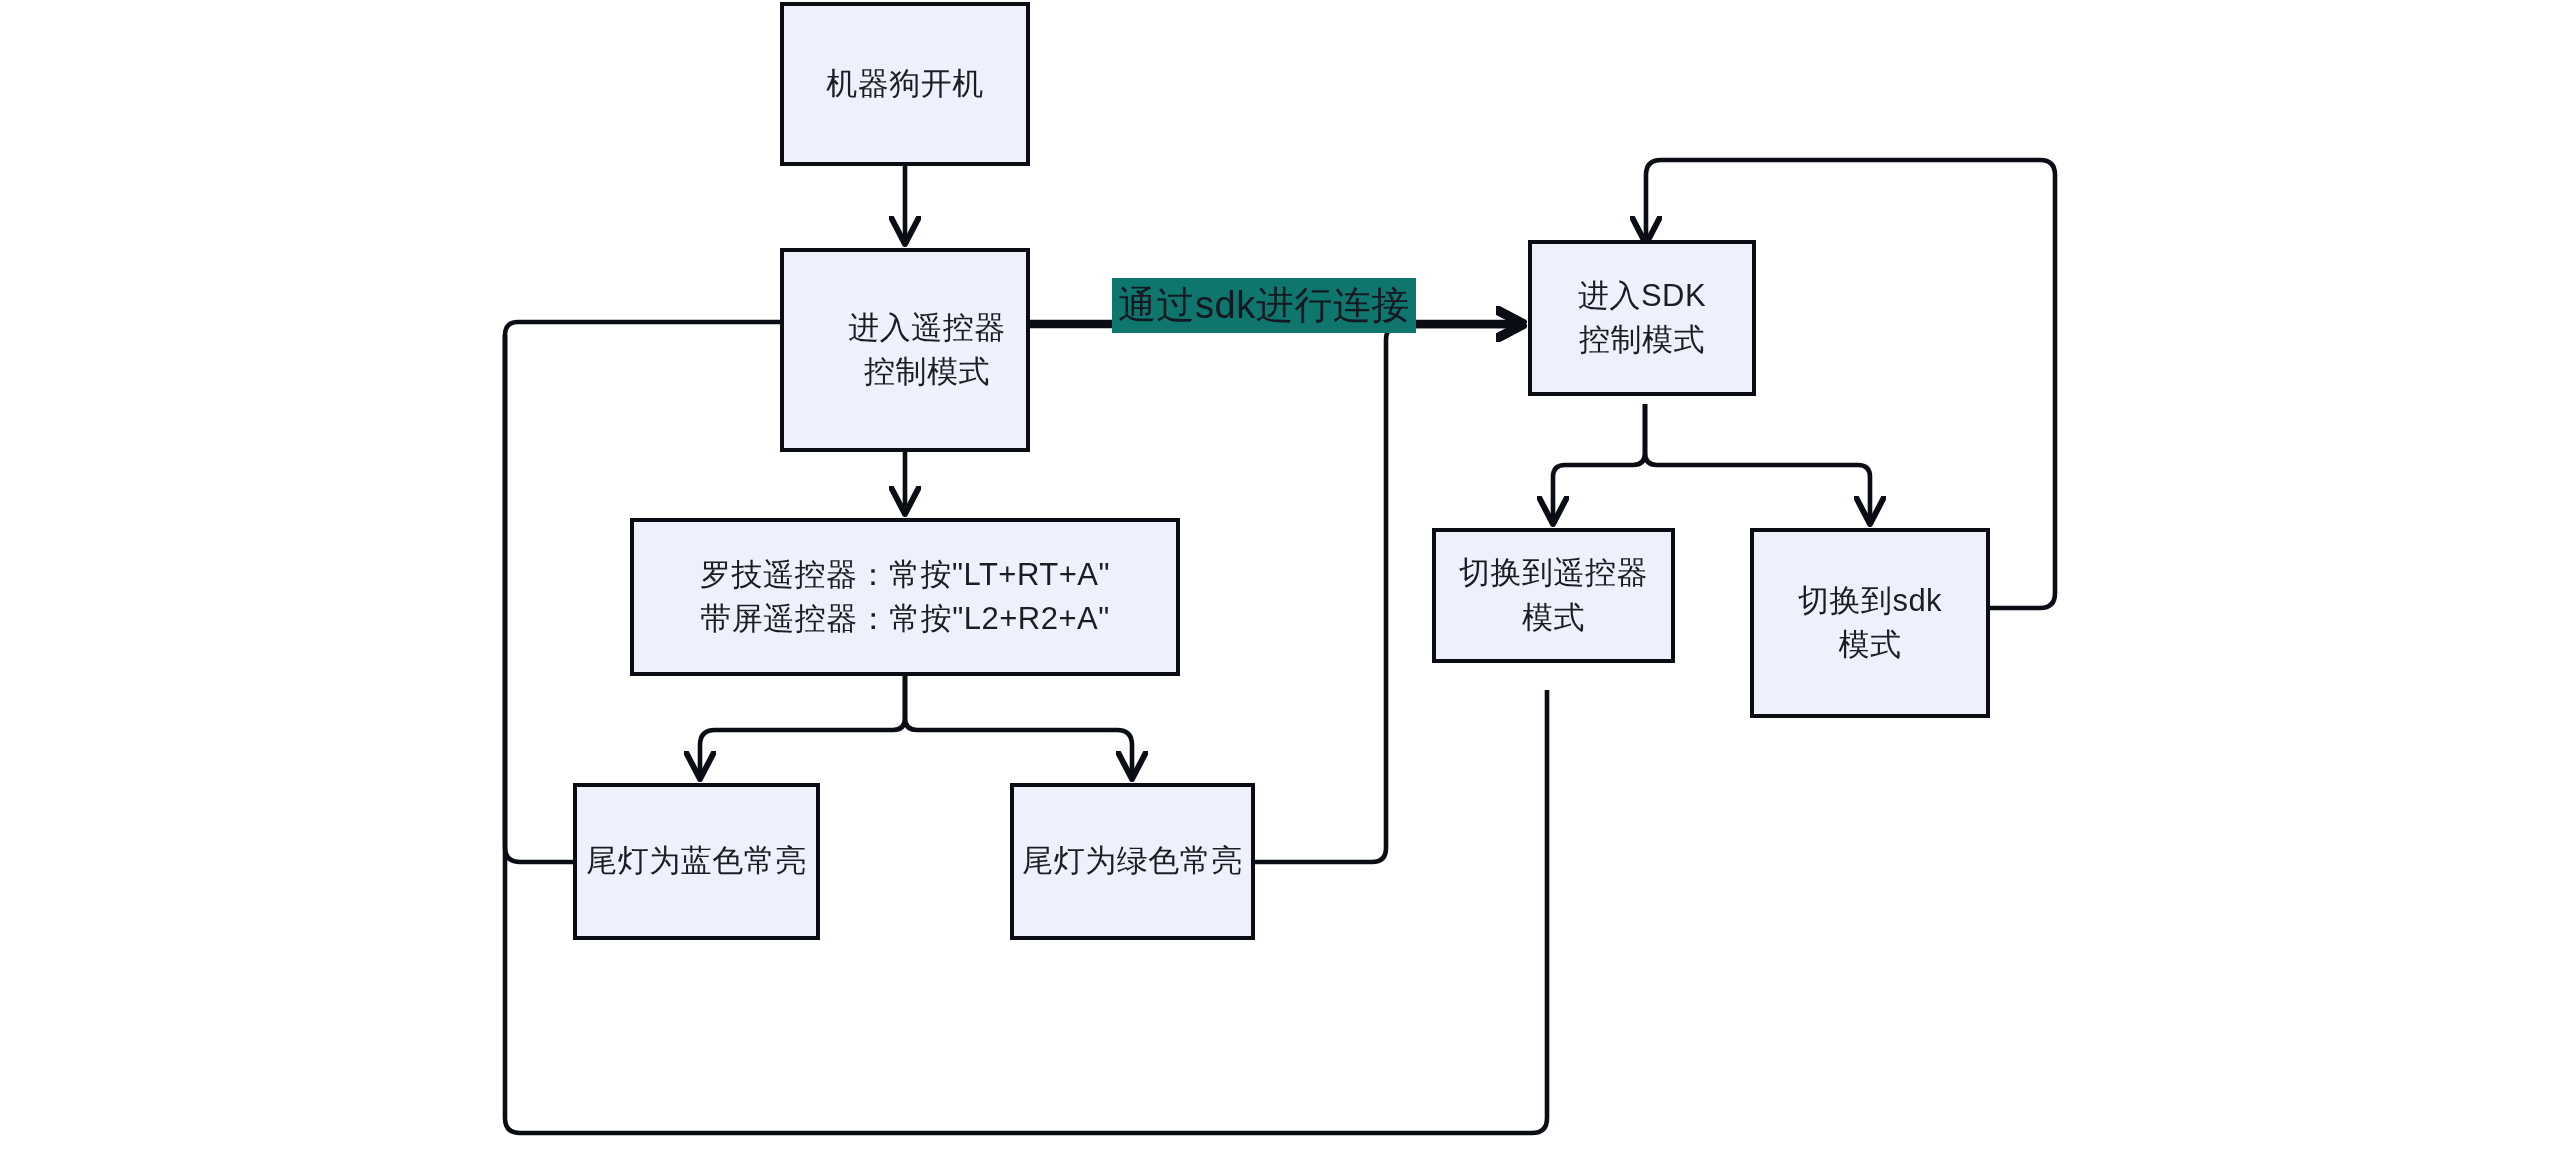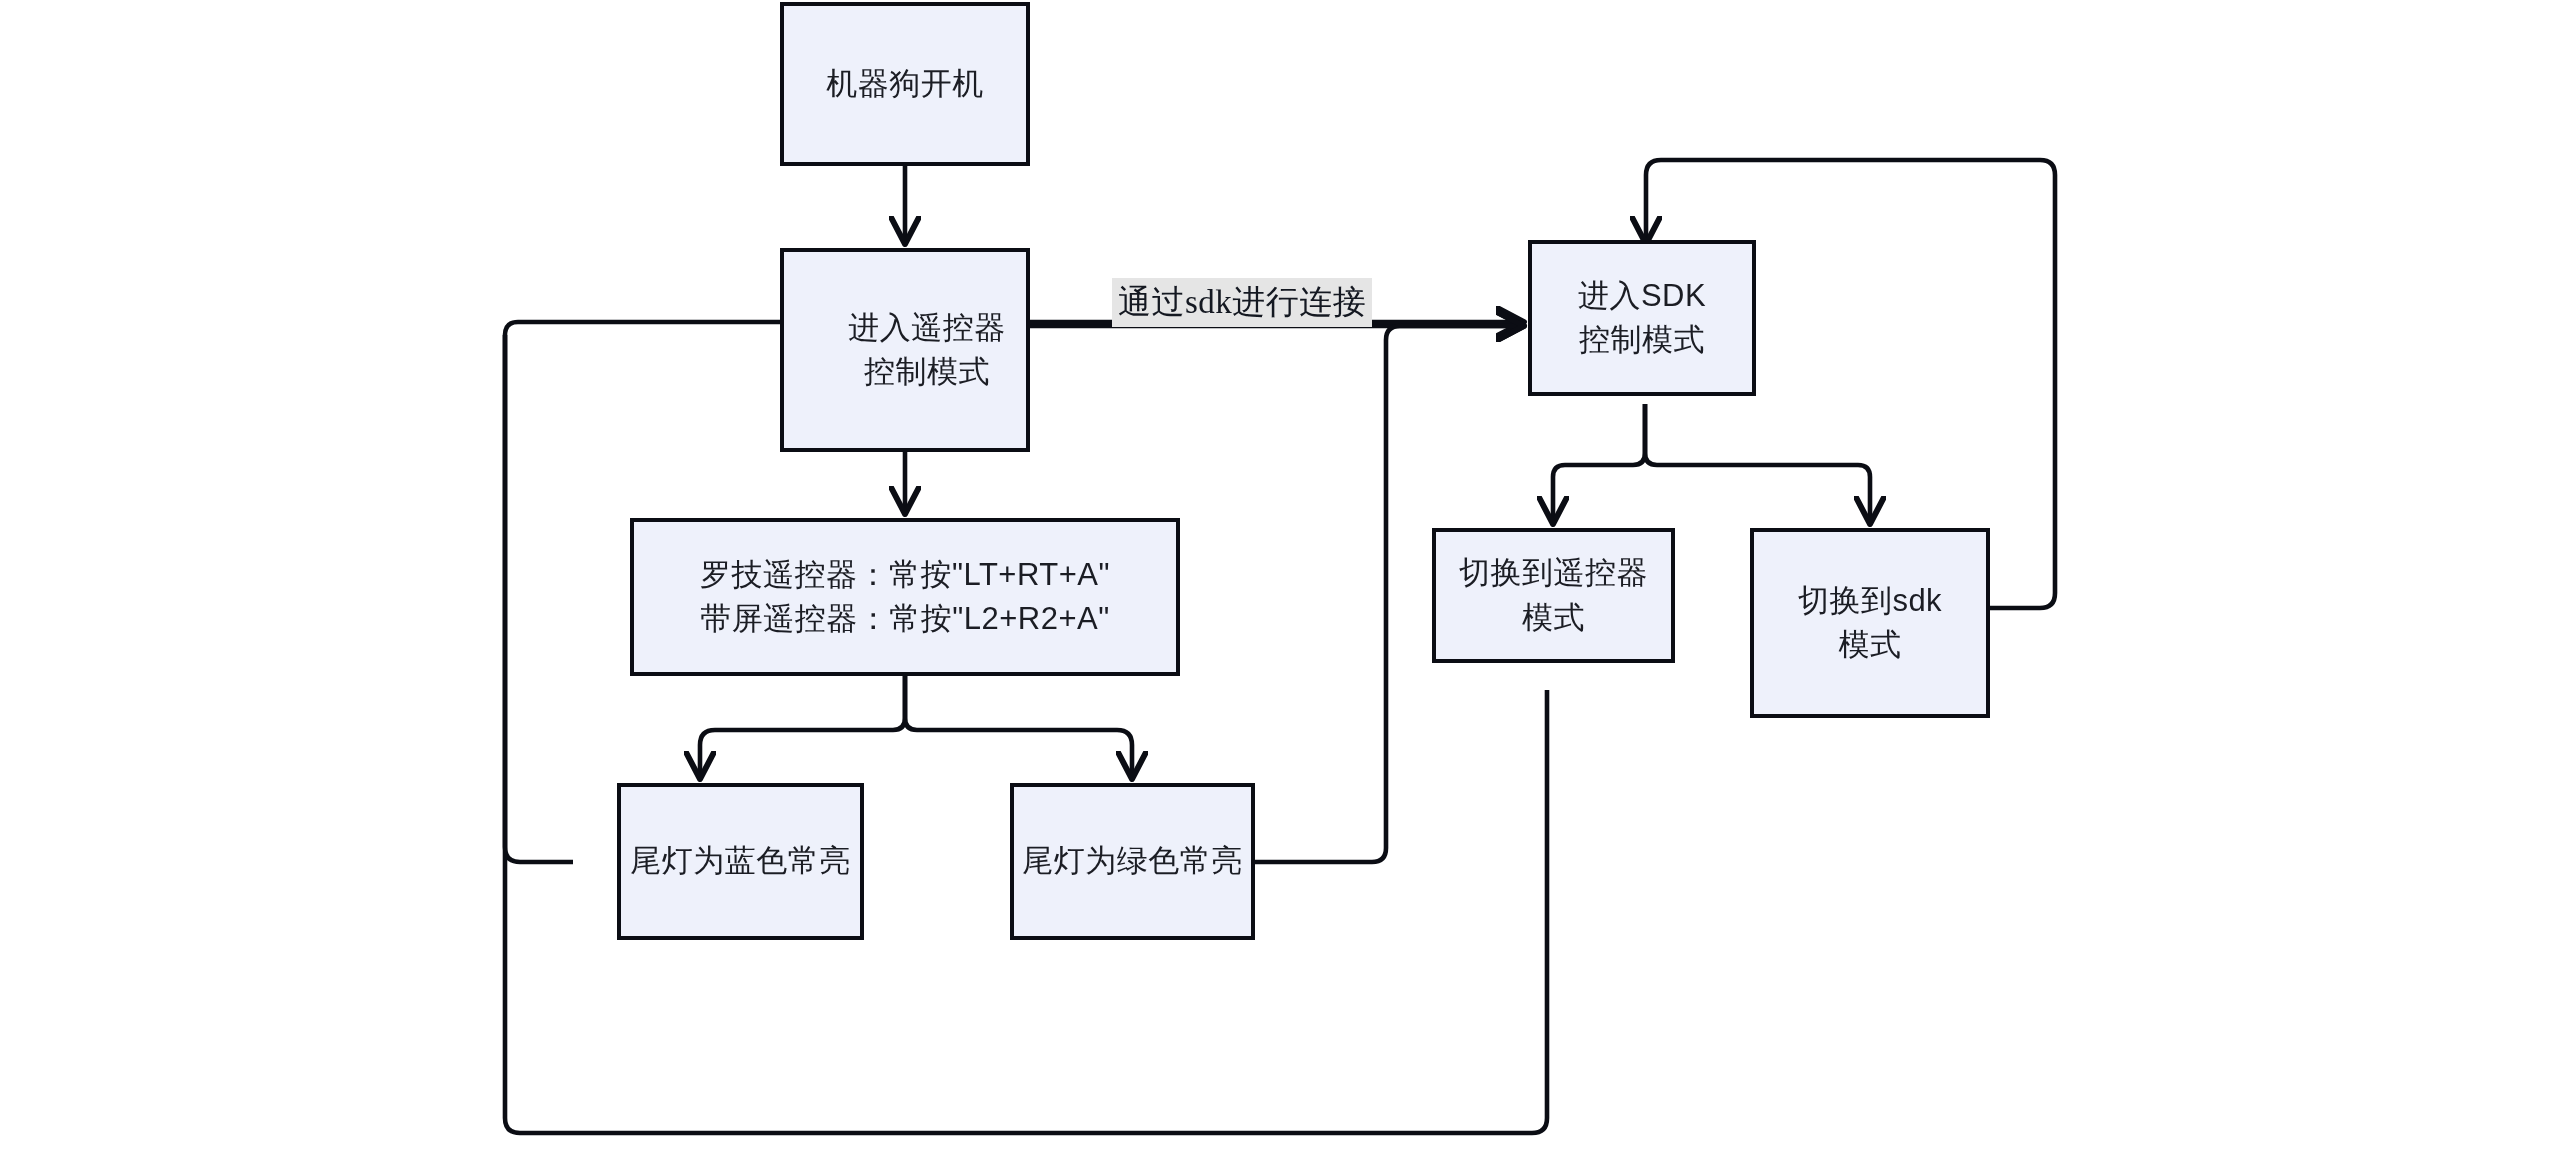--- a/index.html
+++ b/index.html
@@ -20,27 +20,26 @@
     color:#1b1d24;
     font-size:31px;
     line-height:1.42;
     letter-spacing:0.5px;
     white-space:pre-line;
     z-index:3;
   }
   .edge-label{
     position:absolute;
     color:#141821;
-    font-size:33px;
+    font-size:38px;
     letter-spacing:0.5px;
-    background:#e5e5e5;
+    background:#0f766e;
     padding:2px 6px;
     white-space:nowrap;
     z-index:4;
-    font-family:Liberation Serif, serif;
   }
 </style>
 </head>
 <body>
 
 <div id="canvas">
 
   <svg id="edges" viewBox="0 0 2560 1168" xmlns="http://www.w3.org/2000/svg">
     <defs>
       <marker id="arrow" viewBox="0 0 12 12" refX="9" refY="6" markerWidth="7" markerHeight="7" orient="auto-start-reverse">
@@ -80,21 +79,21 @@
   <div class="node" style="left:780px;top:248px;width:250px;height:204px;padding-left:44px;">
     <span>进入遥控器
 控制模式</span>
   </div>
 
   <div class="node" style="left:630px;top:518px;width:550px;height:158px;">
     <span>罗技遥控器：常按"LT+RT+A"
 带屏遥控器：常按"L2+R2+A"</span>
   </div>
 
-  <div class="node" style="left:573px;top:783px;width:247px;height:157px;margin-left:44px;">
+  <div class="node" style="left:573px;top:783px;width:247px;height:157px;">
     <span>尾灯为蓝色常亮</span>
   </div>
 
   <div class="node" style="left:1010px;top:783px;width:245px;height:157px;text-align:right;">
     <span>尾灯为绿色常亮</span>
   </div>
 
   <div class="node" style="left:1528px;top:240px;width:228px;height:156px;">
     <span>进入SDK
 控制模式</span>

